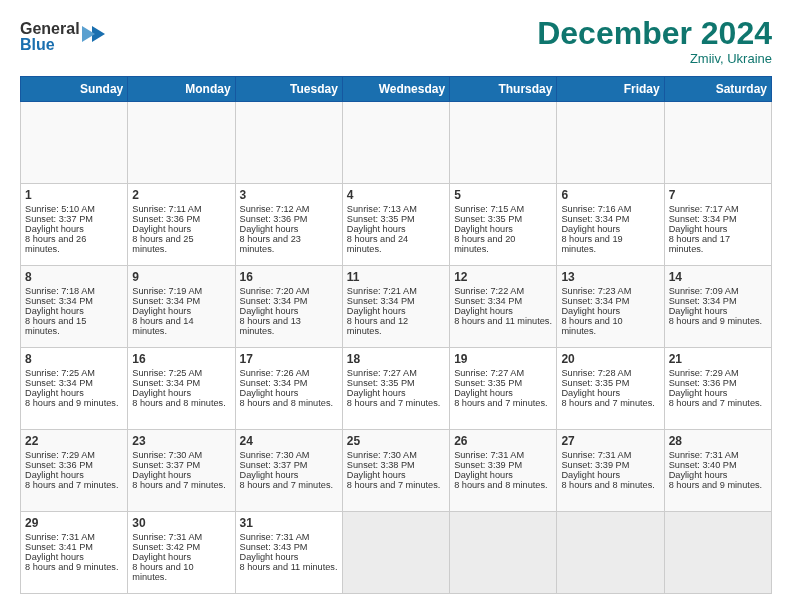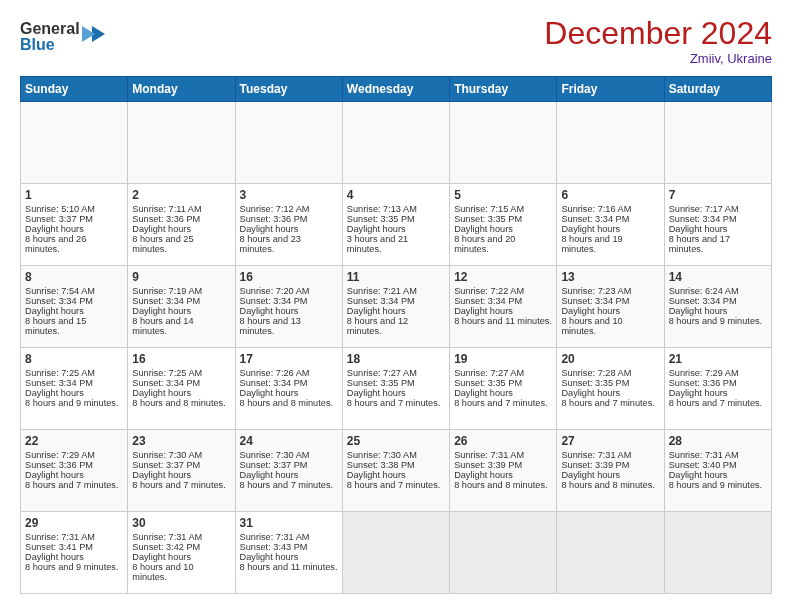--- a/index.html
+++ b/index.html
@@ -25,40 +25,40 @@
     .logo {
       display: flex;
       align-items: center;
       gap: 0;
     }
     .title-block {
       text-align: right;
     }
     .month-title {
       font-size: 32px;
-      font-weight: normal;
-      color: #b91c1c;
+      font-weight: bold;
+      color: #0f766e;
       line-height: 1.1;
     }
     .location {
       font-size: 13px;
-      color: #4c1d95;
+      color: #0f766e;
     }
     .calendar {
       width: 100%;
       border-collapse: collapse;
       table-layout: fixed;
     }
     .calendar thead th {
       background-color: #1a6faf;
       color: #fff;
       font-size: 12px;
       font-weight: bold;
       padding: 5px 4px;
-      text-align: left;
+      text-align: right;
       border: 1px solid #1558a0;
     }
     .calendar tbody td {
       vertical-align: top;
       border: 1px solid #ccc;
       padding: 4px 4px 3px 4px;
       font-size: 9.2px;
       color: #333;
       height: 82px;
       background: #fff;
@@ -122,33 +122,33 @@
           <td class="empty"></td>
           <td class="empty"></td>
           <td class="empty"></td>
           <td class="empty"></td>
           <td class="empty"></td>
         </tr>
         <tr>
           <td><span class="day-num">1</span><span>Sunrise: 5:10 AM</span><br><span>Sunset: 3:37 PM</span><br><span>Daylight hours</span><br><span>8 hours and 26 minutes.</span></td>
           <td><span class="day-num">2</span><span>Sunrise: 7:11 AM</span><br><span>Sunset: 3:36 PM</span><br><span>Daylight hours</span><br><span>8 hours and 25 minutes.</span></td>
           <td><span class="day-num">3</span><span>Sunrise: 7:12 AM</span><br><span>Sunset: 3:36 PM</span><br><span>Daylight hours</span><br><span>8 hours and 23 minutes.</span></td>
-          <td><span class="day-num">4</span><span>Sunrise: 7:13 AM</span><br><span>Sunset: 3:35 PM</span><br><span>Daylight hours</span><br><span>3 hours and 21 minutes.</span></td>
+          <td><span class="day-num">4</span><span>Sunrise: 7:13 AM</span><br><span>Sunset: 3:35 PM</span><br><span>Daylight hours</span><br><span>8 hours and 24 minutes.</span></td>
           <td><span class="day-num">5</span><span>Sunrise: 7:15 AM</span><br><span>Sunset: 3:35 PM</span><br><span>Daylight hours</span><br><span>8 hours and 20 minutes.</span></td>
           <td><span class="day-num">6</span><span>Sunrise: 7:16 AM</span><br><span>Sunset: 3:34 PM</span><br><span>Daylight hours</span><br><span>8 hours and 19 minutes.</span></td>
           <td><span class="day-num">7</span><span>Sunrise: 7:17 AM</span><br><span>Sunset: 3:34 PM</span><br><span>Daylight hours</span><br><span>8 hours and 17 minutes.</span></td>
         </tr>
         <tr>
-          <td><span class="day-num">8</span><span>Sunrise: 7:54 AM</span><br><span>Sunset: 3:34 PM</span><br><span>Daylight hours</span><br><span>8 hours and 15 minutes.</span></td>
+          <td><span class="day-num">8</span><span>Sunrise: 7:18 AM</span><br><span>Sunset: 3:34 PM</span><br><span>Daylight hours</span><br><span>8 hours and 15 minutes.</span></td>
           <td><span class="day-num">9</span><span>Sunrise: 7:19 AM</span><br><span>Sunset: 3:34 PM</span><br><span>Daylight hours</span><br><span>8 hours and 14 minutes.</span></td>
           <td><span class="day-num">16</span><span>Sunrise: 7:20 AM</span><br><span>Sunset: 3:34 PM</span><br><span>Daylight hours</span><br><span>8 hours and 13 minutes.</span></td>
           <td><span class="day-num">11</span><span>Sunrise: 7:21 AM</span><br><span>Sunset: 3:34 PM</span><br><span>Daylight hours</span><br><span>8 hours and 12 minutes.</span></td>
           <td><span class="day-num">12</span><span>Sunrise: 7:22 AM</span><br><span>Sunset: 3:34 PM</span><br><span>Daylight hours</span><br><span>8 hours and 11 minutes.</span></td>
           <td><span class="day-num">13</span><span>Sunrise: 7:23 AM</span><br><span>Sunset: 3:34 PM</span><br><span>Daylight hours</span><br><span>8 hours and 10 minutes.</span></td>
-          <td><span class="day-num">14</span><span>Sunrise: 6:24 AM</span><br><span>Sunset: 3:34 PM</span><br><span>Daylight hours</span><br><span>8 hours and 9 minutes.</span></td>
+          <td><span class="day-num">14</span><span>Sunrise: 7:09 AM</span><br><span>Sunset: 3:34 PM</span><br><span>Daylight hours</span><br><span>8 hours and 9 minutes.</span></td>
         </tr>
         <tr>
           <td><span class="day-num">8</span><span>Sunrise: 7:25 AM</span><br><span>Sunset: 3:34 PM</span><br><span>Daylight hours</span><br><span>8 hours and 9 minutes.</span></td>
           <td><span class="day-num">16</span><span>Sunrise: 7:25 AM</span><br><span>Sunset: 3:34 PM</span><br><span>Daylight hours</span><br><span>8 hours and 8 minutes.</span></td>
           <td><span class="day-num">17</span><span>Sunrise: 7:26 AM</span><br><span>Sunset: 3:34 PM</span><br><span>Daylight hours</span><br><span>8 hours and 8 minutes.</span></td>
           <td><span class="day-num">18</span><span>Sunrise: 7:27 AM</span><br><span>Sunset: 3:35 PM</span><br><span>Daylight hours</span><br><span>8 hours and 7 minutes.</span></td>
           <td><span class="day-num">19</span><span>Sunrise: 7:27 AM</span><br><span>Sunset: 3:35 PM</span><br><span>Daylight hours</span><br><span>8 hours and 7 minutes.</span></td>
           <td><span class="day-num">20</span><span>Sunrise: 7:28 AM</span><br><span>Sunset: 3:35 PM</span><br><span>Daylight hours</span><br><span>8 hours and 7 minutes.</span></td>
           <td><span class="day-num">21</span><span>Sunrise: 7:29 AM</span><br><span>Sunset: 3:36 PM</span><br><span>Daylight hours</span><br><span>8 hours and 7 minutes.</span></td>
         </tr>

